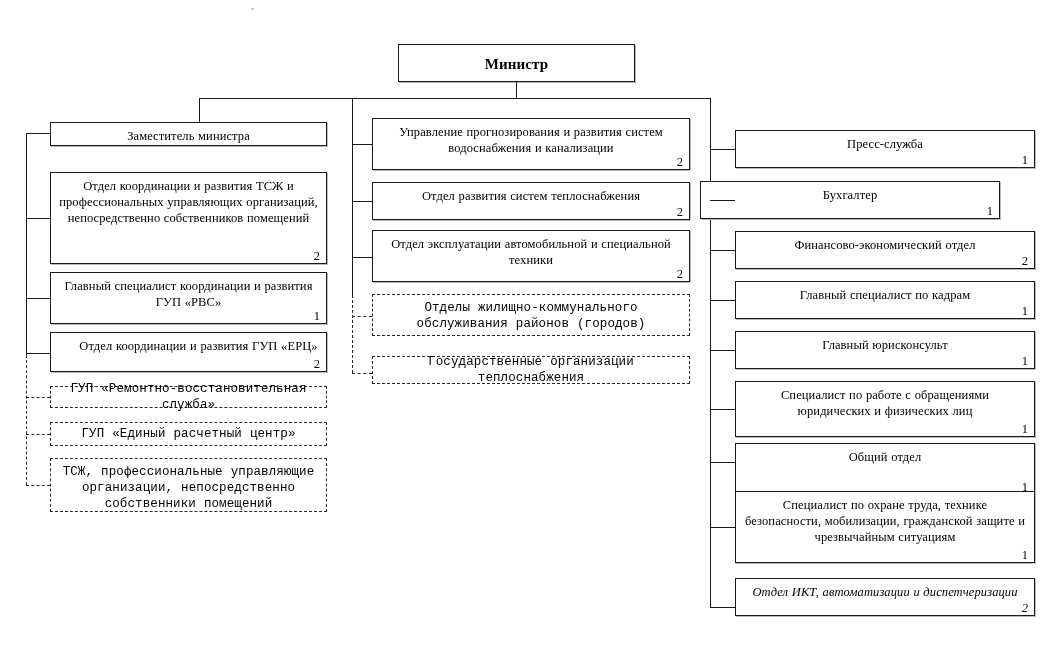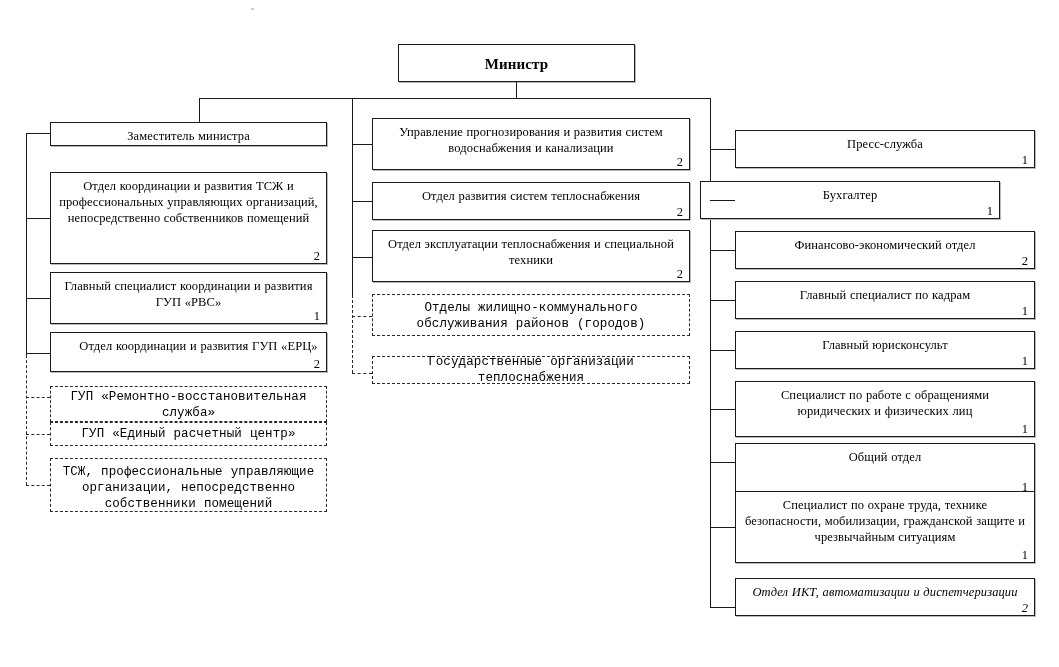--- a/index.html
+++ b/index.html
@@ -128,21 +128,21 @@
     <span class="node-count">1</span>
   </div>
   <span class="line h" style="left:26px; top:298px; width:24px;"></span>
 
   <div class="node" style="left:50px; top:332px; width:277px; height:40px;padding-left:28px;">
     <span class="node-label">Отдел координации и развития ГУП «ЕРЦ»</span>
     <span class="node-count">2</span>
   </div>
   <span class="line h" style="left:26px; top:353px; width:24px;"></span>
 
-  <div class="node dashed" style="left:50px; top:386px; width:277px; height:36px; padding-top:2px;">
+  <div class="node dashed" style="left:50px; top:386px; width:277px; height:22px; justify-content:center; padding-top:2px;">
     <span class="node-label">ГУП «Ремонтно-восстановительная служба»</span>
   </div>
   <span class="line dash-h" style="left:26px; top:397px; width:24px;"></span>
 
   <div class="node dashed" style="left:50px; top:422px; width:277px; height:24px; justify-content:center; padding-top:2px;">
     <span class="node-label">ГУП «Единый расчетный центр»</span>
   </div>
   <span class="line dash-h" style="left:26px; top:434px; width:24px;"></span>
 
   <div class="node dashed" style="left:50px; top:458px; width:277px; height:54px;">
@@ -156,21 +156,21 @@
   </div>
   <span class="line h" style="left:352px; top:144px; width:20px;"></span>
 
   <div class="node" style="left:372px; top:182px; width:318px; height:38px;">
     <span class="node-label">Отдел развития систем теплоснабжения</span>
     <span class="node-count">2</span>
   </div>
   <span class="line h" style="left:352px; top:201px; width:20px;"></span>
 
   <div class="node" style="left:372px; top:230px; width:318px; height:52px;">
-    <span class="node-label">Отдел эксплуатации теплоснабжения и специальной техники</span>
+    <span class="node-label">Отдел эксплуатации автомобильной и специальной техники</span>
     <span class="node-count">2</span>
   </div>
   <span class="line h" style="left:352px; top:257px; width:20px;"></span>
 
   <div class="node dashed" style="left:372px; top:294px; width:318px; height:42px;">
     <span class="node-label">Отделы жилищно-коммунального обслуживания районов (городов)</span>
   </div>
   <span class="line dash-h" style="left:352px; top:316px; width:20px;"></span>
 
   <div class="node dashed" style="left:372px; top:356px; width:318px; height:28px; justify-content:center; padding-top:2px;">

